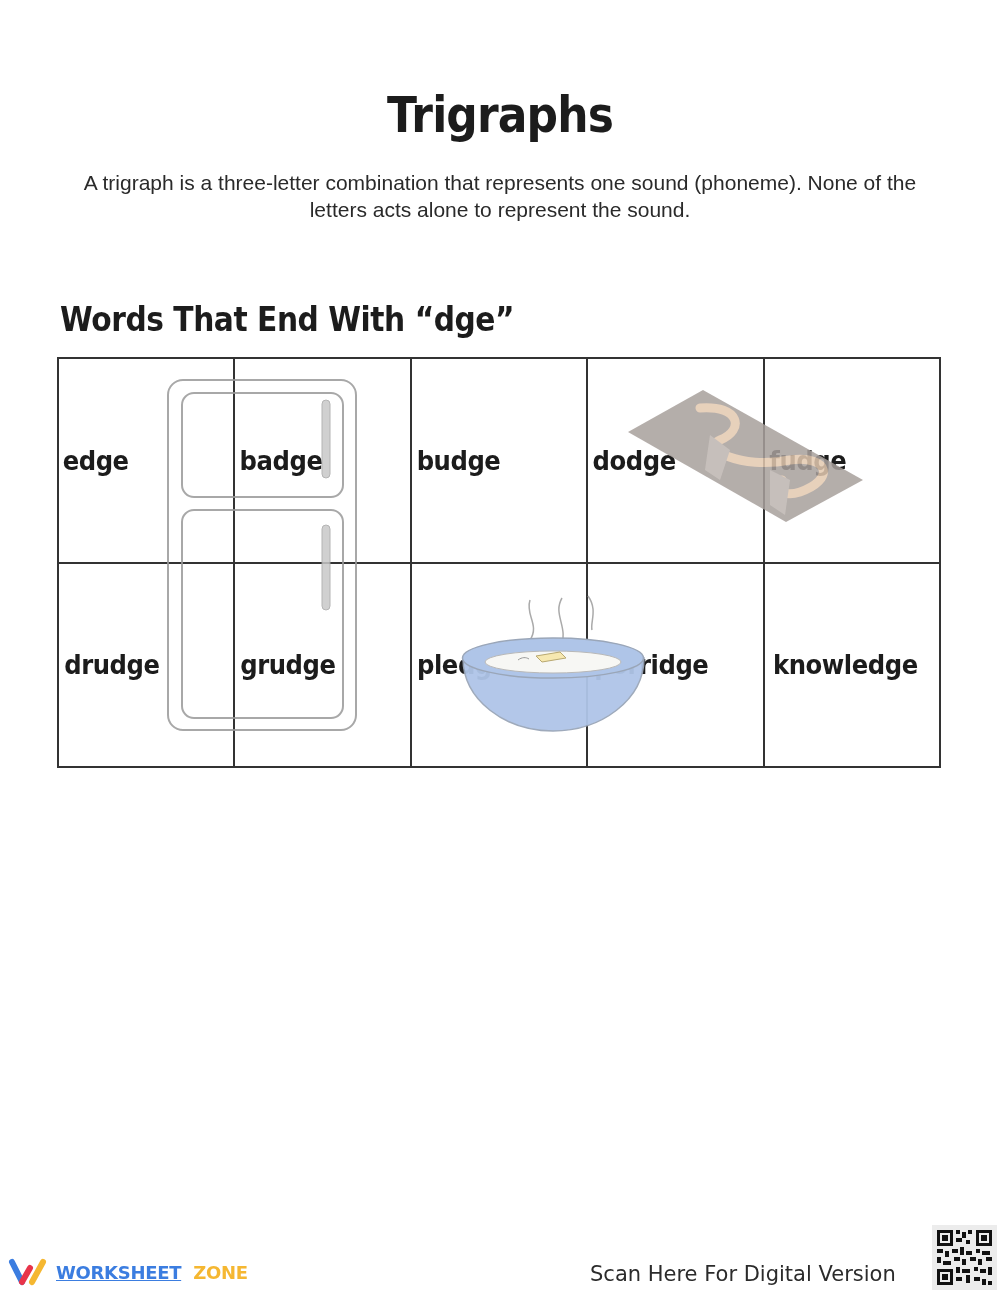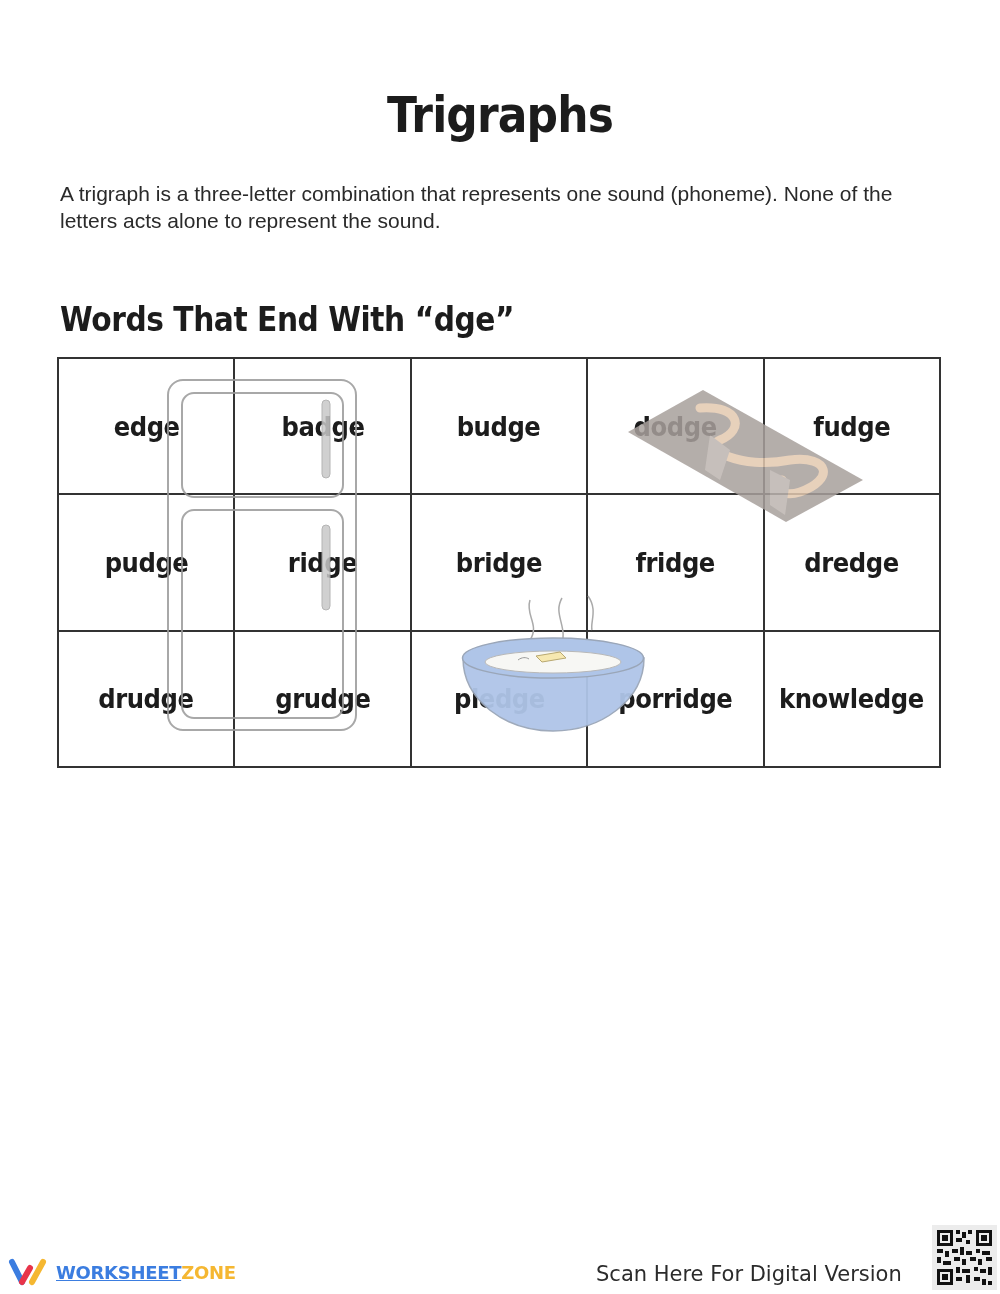--- a/index.html
+++ b/index.html
@@ -1,62 +1,55 @@
 <!DOCTYPE html>
 <html><head>
 <meta charset="utf-8">
 <style>
   html, body { margin:0; padding:0; background:#ffffff; }
   body { width:1000px; height:1294px; position:relative; overflow:hidden;
          font-family: "Liberation Sans", sans-serif; color:#222; }
   .title { position:absolute; left:0; top:86px; width:1000px; text-align:center;
            font-family:"DejaVu Sans", sans-serif; font-weight:bold; font-size:50px;
            letter-spacing:-1px; color:#1c1c1c; transform:scaleX(0.88); transform-origin:50% 0; }
-  .desc { position:absolute; left:60px; top:180px; width:880px; text-align:left;
+  .desc { position:absolute; left:60px; top:169px; width:880px; text-align:center;
           font-family:"Liberation Sans", sans-serif; font-size:21px; line-height:27px; color:#2a2a2a; }
   .section-heading { position:absolute; left:60px; top:300px; font-family:"DejaVu Sans", sans-serif;
           font-weight:bold; font-size:33px; color:#1c1c1c; letter-spacing:-0.5px;
           transform:scaleX(0.9); transform-origin:0 0; white-space:nowrap; }
   .overlay { position:absolute; left:0; top:0; width:1000px; height:1294px; pointer-events:none; }
   .word-table { position:absolute; left:57px; top:357px; width:884px; height:411px;
           border-collapse:collapse; table-layout:fixed; }
-  .word-table td { border:2px solid #333; text-align:center; vertical-align:middle;
+  .word-table td { border:2px solid #333; text-align:left; vertical-align:middle;
           font-family:"DejaVu Sans", sans-serif; font-weight:bold; font-size:27px; color:#1c1c1c;
           letter-spacing:-0.5px; padding:0; }
   .word-table td span { display:inline-block; transform:scaleX(0.9); }
   .footer-logo { position:absolute; left:8px; top:1258px; display:flex; align-items:center; }
   .logo-text { font-family:"DejaVu Sans", sans-serif; font-weight:bold; font-size:18px; margin-left:8px; letter-spacing:-0.3px; }
   .logo-a { color:#3b7de0;text-decoration:underline; }
-  .logo-b { color:#f5b731; margin-left:0; }
+  .logo-b { color:#f5b731; margin-left:12px; }
   .scan-text { position:absolute; left:590px; top:1262px; font-family:"DejaVu Sans", sans-serif;
-          font-size:21px; color:#2b2b2b; white-space:nowrap;margin-left:6px; }
+          font-size:21px; color:#2b2b2b; white-space:nowrap; }
   .qr { position:absolute; left:932px; top:1225px; width:65px; height:65px; background:#ececec; }
 </style>
 </head>
 <body>
 
 <div class="title">Trigraphs</div>
 <div class="desc">A trigraph is a three-letter combination that represents one sound (phoneme). None of the letters acts alone to represent the sound.</div>
 <div class="section-heading">Words That End With “dge”</div>
 
 <table class="word-table">
   <tbody>
       <tr>
     <td><span>edge</span></td>
     <td><span>badge</span></td>
     <td><span>budge</span></td>
     <td><span>dodge</span></td>
     <td><span>fudge</span></td>
-  </tr>
-  <tr>
-    <td><span>pudge</span></td>
-    <td><span>ridge</span></td>
-    <td><span>bridge</span></td>
-    <td><span>fridge</span></td>
-    <td><span>dredge</span></td>
   </tr>
   <tr>
     <td><span>drudge</span></td>
     <td><span>grudge</span></td>
     <td><span>pledge</span></td>
     <td><span>porridge</span></td>
     <td><span>knowledge</span></td>
   </tr>
 </tbody>
   </table>

